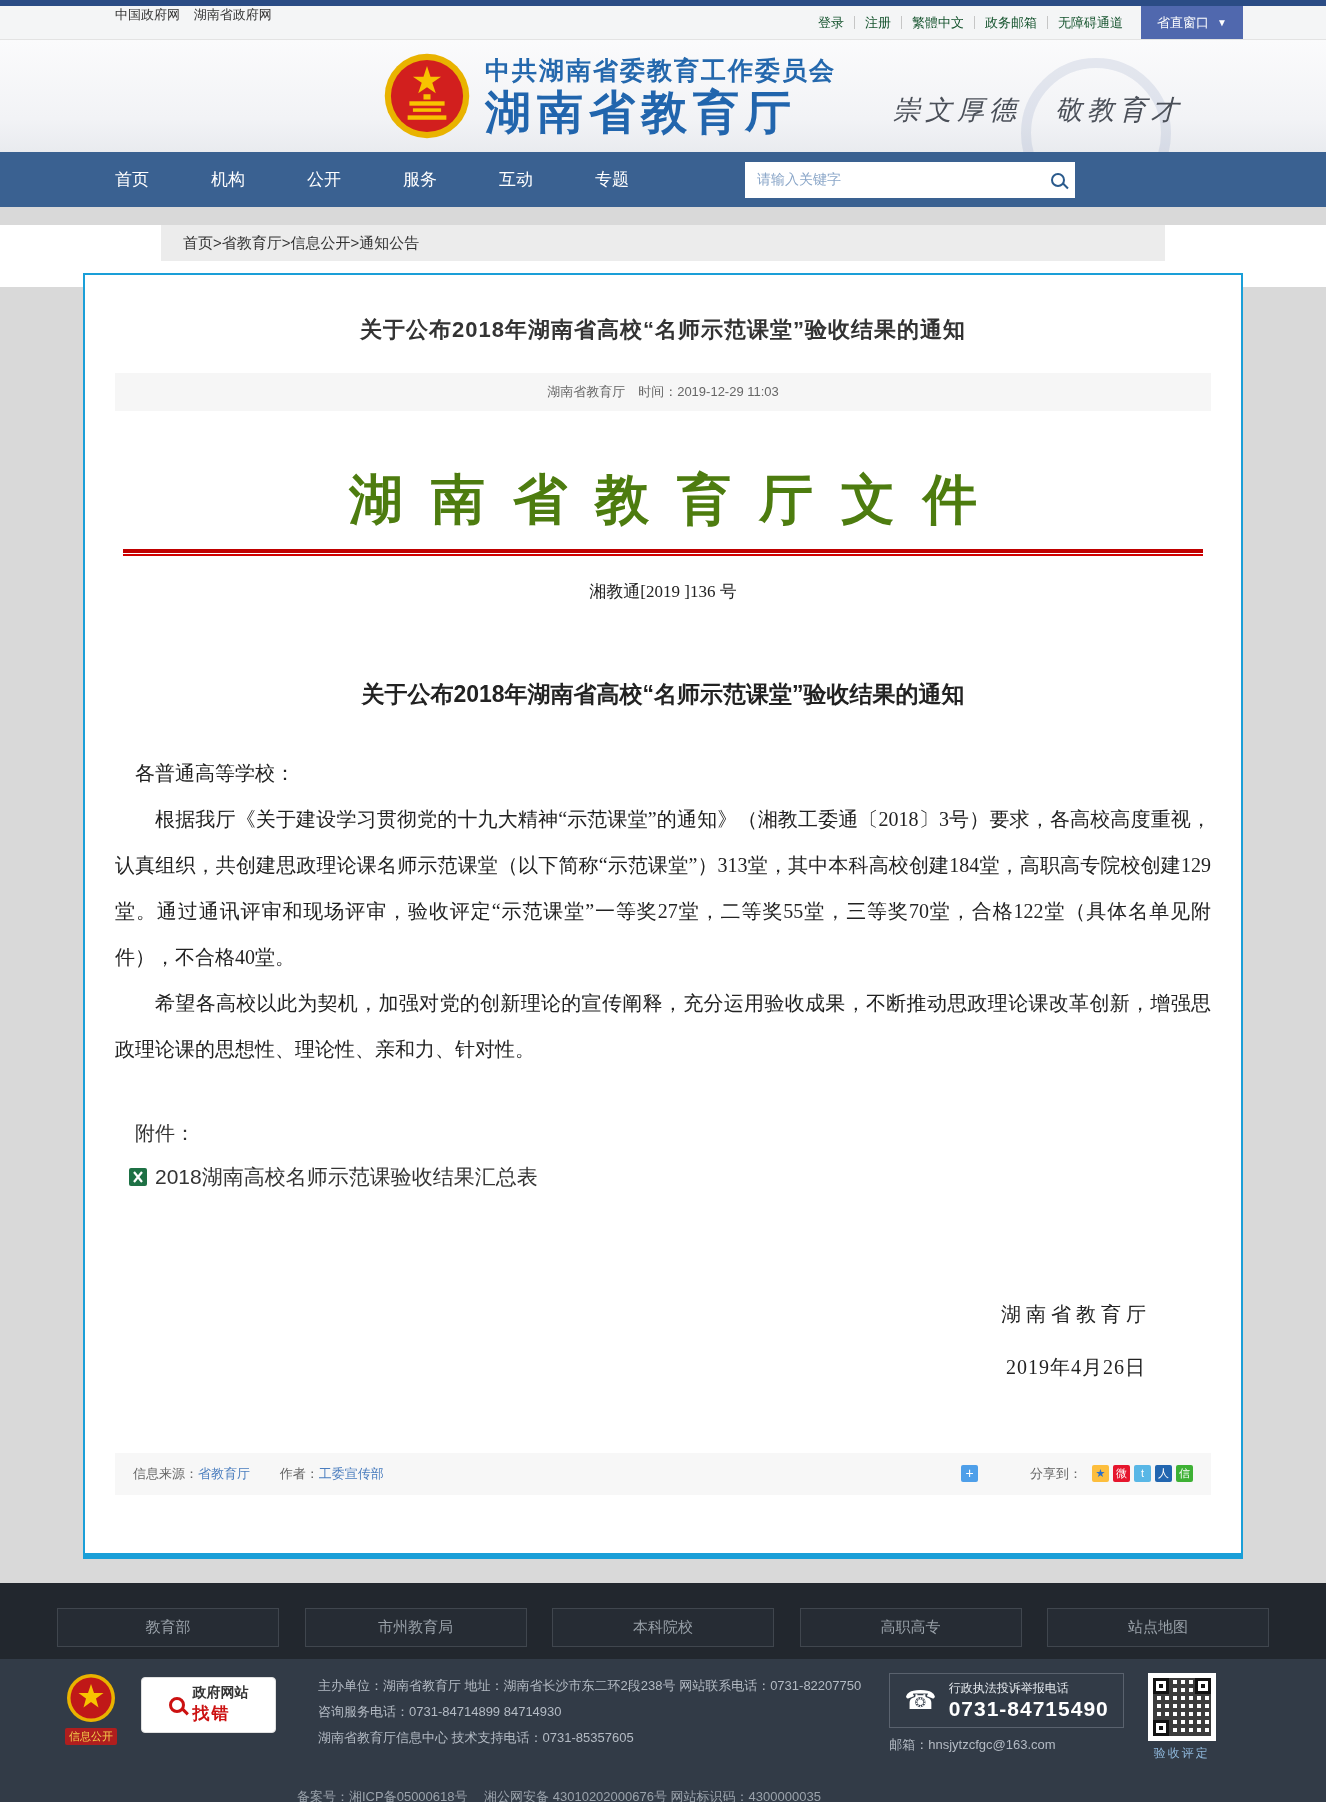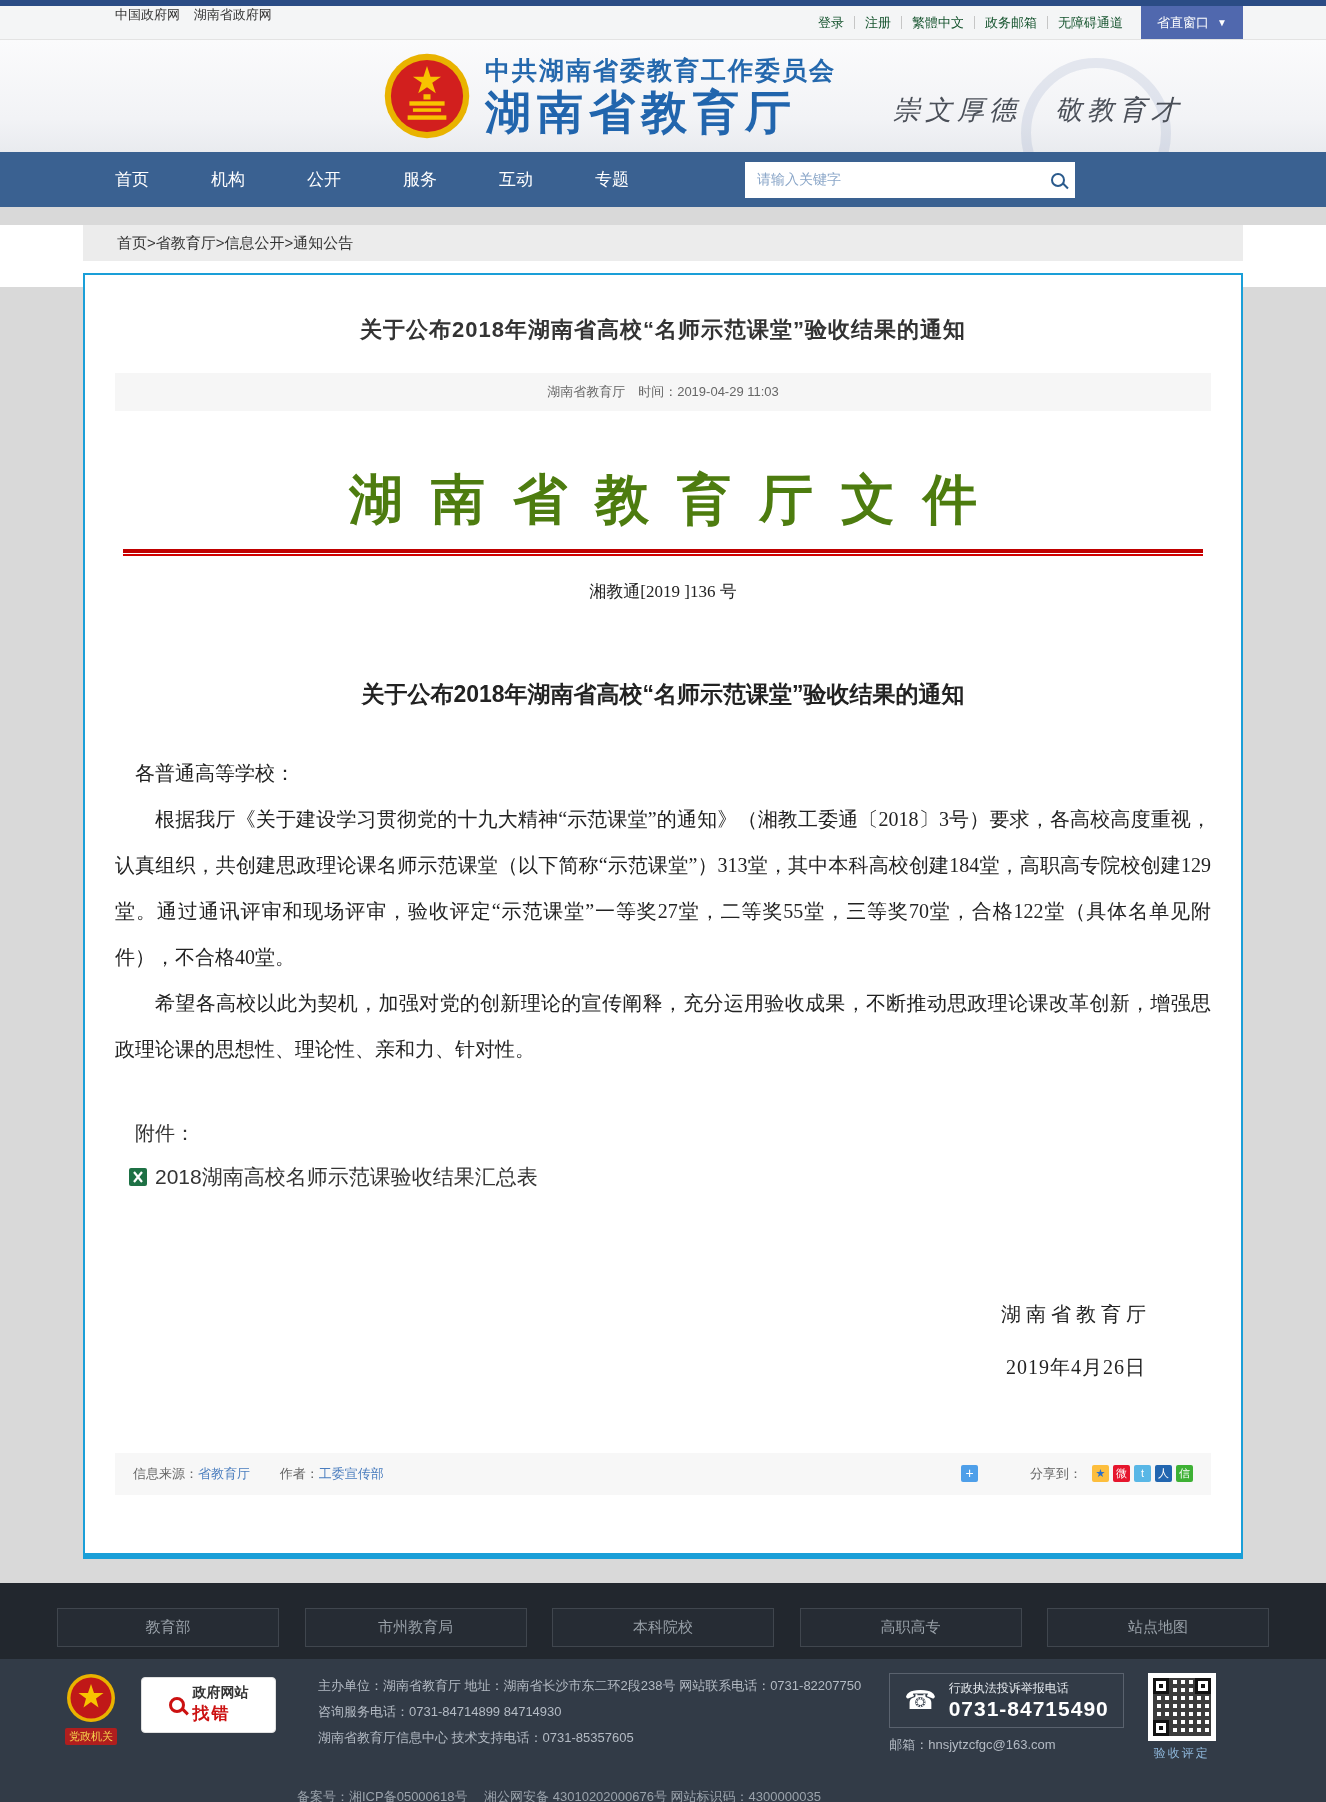--- a/index.html
+++ b/index.html
@@ -37,21 +37,21 @@
   .nav-item { color:#fff; font-size:17px; margin-right:62px; cursor:pointer; }
   .search-box { margin-left:auto; margin-right:168px; background:#fff; width:330px; height:36px; display:flex; align-items:center; }
   .search-box input { border:none; outline:none; flex:1; height:100%; padding:0 12px; font-size:14px; font-family:Liberation Serif, serif; color:#335; }
   .search-box input::placeholder { color:#8aa6c8; }
   .search-btn { width:34px; height:36px; display:flex; align-items:center; justify-content:center; cursor:pointer; }
   .mag { position:relative; width:14px; height:14px; border:2px solid #2a5a8c; border-radius:50%; }
   .mag::after { content:""; position:absolute; width:7px; height:2px; background:#2a5a8c; transform:rotate(45deg); right:-6px; bottom:-2px; }
 
   
   .main { background:linear-gradient(180deg,#ffffff 0,#ffffff 62px,#d9d9d9 62px); padding-bottom:24px; }
-  .breadcrumb-bar { width:1160px; margin:0 auto; margin-top:18px; background:#ececec; height:36px; line-height:36px; padding-left:34px; font-size:15px; color:#333; }
+  .breadcrumb-bar { width:1004px; margin:0 auto; margin-top:18px; background:#ececec; height:36px; line-height:36px; padding-left:22px; font-size:15px; color:#333; }
   .content-box { width:1160px; margin:12px auto 0; background:#fff; border:2px solid #1a9fd8; border-bottom-width:6px; padding:40px 30px 58px; }
 
   .article-title { text-align:center; font-size:22px; font-weight:bold; color:#333; letter-spacing:1px; }
   .article-meta { margin-top:28px; background:#f6f6f6; height:38px; line-height:38px; text-align:center; font-size:13px; color:#666; }
 
   .doc-head { margin-top:52px; text-align:center; color:#4d7c0f; font-family:"Liberation Serif","DejaVu Serif",serif; font-weight:bold; font-size:54px; letter-spacing:28px; text-indent:28px; line-height:1.4; }
   .red-rule { margin:10px 8px 0; border-top:4px solid #c00000; border-bottom:2px solid #d00000; height:7px; }
   .doc-number { margin-top:24px; text-align:center; font-family:"Liberation Serif","DejaVu Serif",serif; font-size:17px; color:#222; }
   .doc-title { margin-top:76px; text-align:center; font-size:23px; font-weight:bold; color:#222; }
 
@@ -178,21 +178,21 @@
   </div>
 </nav>
 
 <div class="main">
   <div class="breadcrumb-bar">
     <span>首页&gt;省教育厅&gt;信息公开&gt;通知公告</span>
   </div>
 
   <div class="content-box">
     <h1 class="article-title">关于公布2018年湖南省高校“名师示范课堂”验收结果的通知</h1>
-    <div class="article-meta">湖南省教育厅　时间：2019-04-29 11:03</div>
+    <div class="article-meta">湖南省教育厅　时间：2019-12-29 11:03</div>
 
     <div class="doc-head">湖南省教育厅文件</div>
     <div class="red-rule"></div>
 
     <div class="doc-number">湘教通[2019 ]136 号</div>
     <h2 class="doc-title">关于公布2018年湖南省高校“名师示范课堂”验收结果的通知</h2>
 
     <div class="doc-body">
       <p class="salute">各普通高等学校：</p>
       <p class="indent">根据我厅《关于建设学习贯彻党的十九大精神“示范课堂”的通知》（湘教工委通〔2018〕3号）要求，各高校高度重视，认真组织，共创建思政理论课名师示范课堂（以下简称“示范课堂”）313堂，其中本科高校创建184堂，高职高专院校创建129堂。通过通讯评审和现场评审，验收评定“示范课堂”一等奖27堂，二等奖55堂，三等奖70堂，合格122堂（具体名单见附件），不合格40堂。</p>
@@ -244,21 +244,21 @@
 </div>
 
 <footer class="site-footer">
   <div class="footer-row">
     <div class="badge-dzjg">
       <svg width="50" height="50" viewBox="0 0 100 100">
         <circle cx="50" cy="50" r="48" fill="#e9b300"></circle>
         <circle cx="50" cy="50" r="41" fill="#c01818"></circle>
         <polygon fill="#f8c300" points="50,22 56,40 75,40 60,51 65,69 50,58 35,69 40,51 25,40 44,40"></polygon>
       </svg>
-      <div class="ribbon">党政机关</div>
+      <div class="ribbon">信息公开</div>
     </div>
     <div class="badge-zczw">
       <span class="mag2"></span>
       <span>
         <div class="t1">政府网站</div>
         <div class="t2">找错</div>
       </span>
     </div>
     <div class="footer-info">
       <div>主办单位：湖南省教育厅 地址：湖南省长沙市东二环2段238号 网站联系电话：0731-82207750</div>

